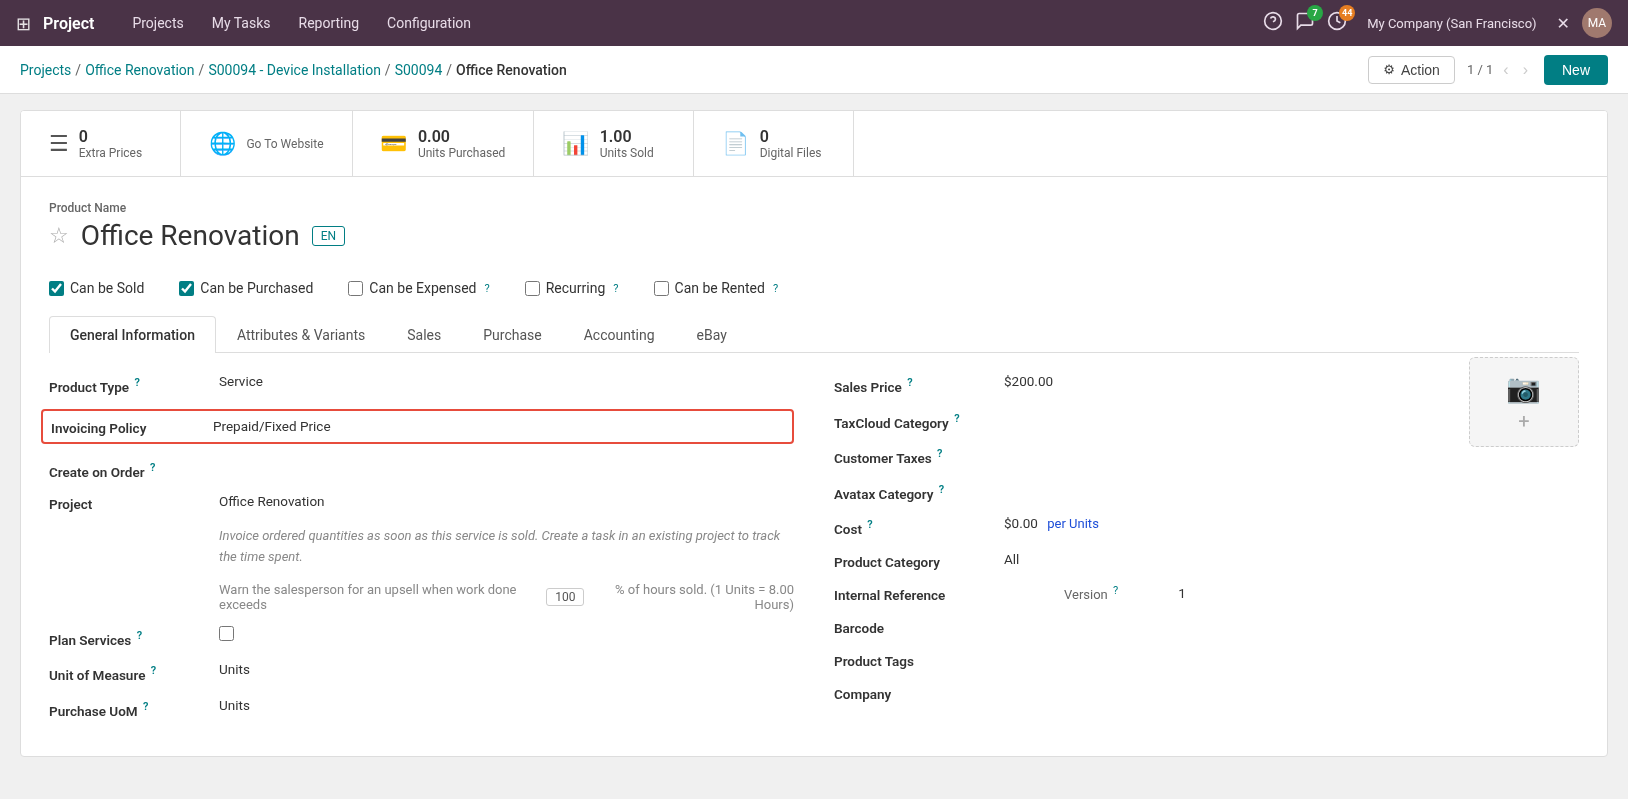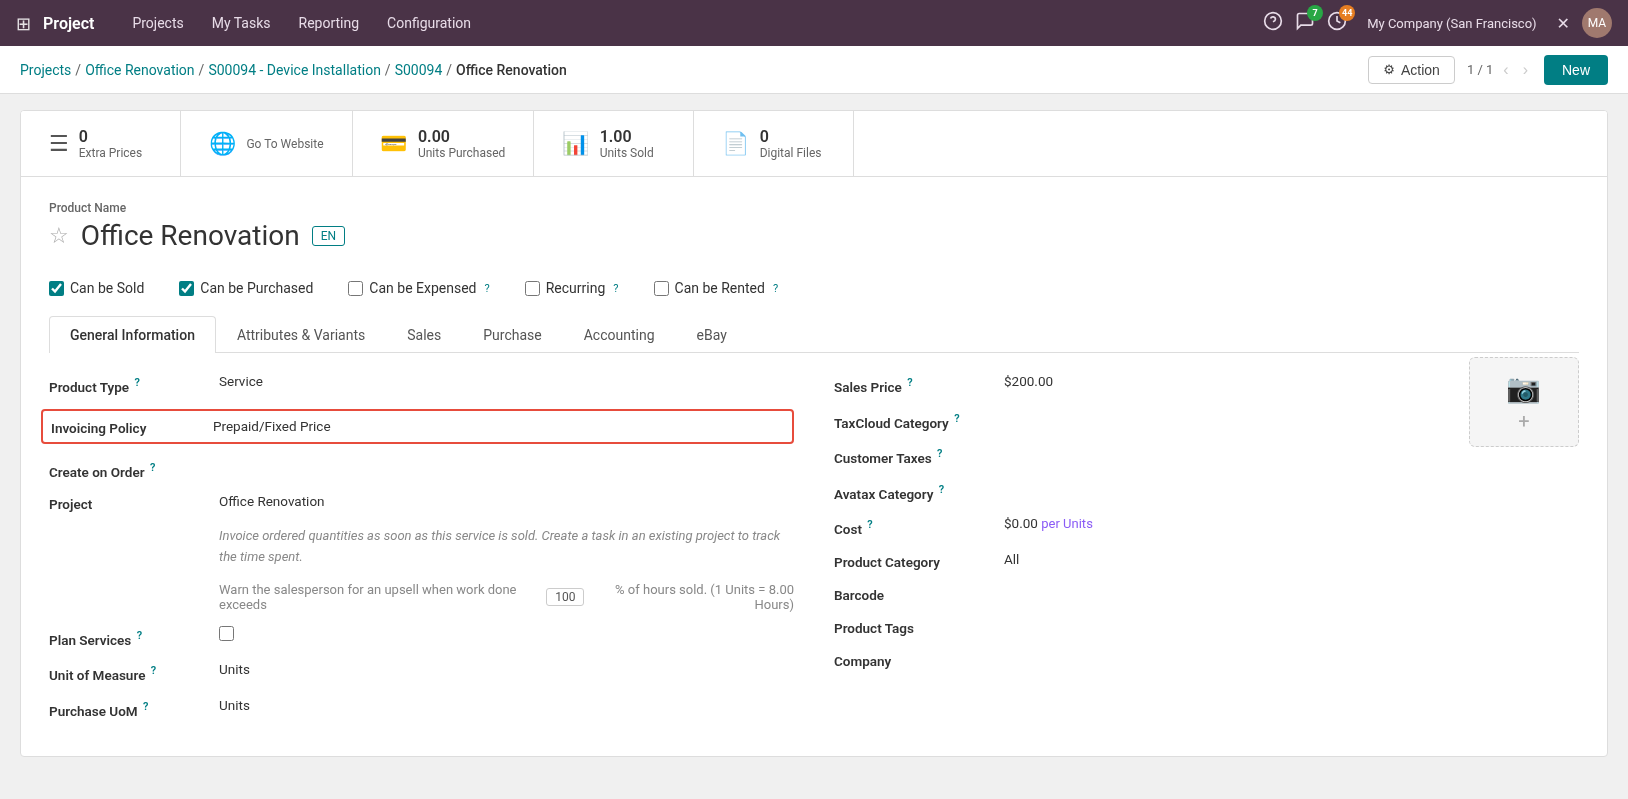--- a/index.html
+++ b/index.html
@@ -142,21 +142,21 @@
     }
     .camera-icon { font-size: 28px; }
 
     .form-row-description { margin-bottom: 14px; padding-left: 170px; }
     .description-text { color: #888; font-style: italic; font-size: 13px; line-height: 1.6; }
     .warn-text { color: #888; font-size: 13px; }
     .warn-percent { color: #888; font-size: 13px; text-align: right; }
 
     .checkbox-small { width: 15px; height: 15px; }
 
-    .per-unit { color: #8b5cf6; font-size: 13px; }
+    .per-unit { color: #1d4ed8; font-size: 13px; margin-left: 6px; }
 
     .product-form-wrapper { position: relative; }
   </style>
 </head>
 <body>
 
 <nav class="top-nav">
   <span class="app-grid">⊞</span>
   <span class="app-name">Project</span>
   <span class="nav-item">Projects</span>
@@ -384,20 +384,28 @@
                 <span>$0.00</span>
                 <span class="per-unit">per Units</span>
               </div>
             </div>
 
             <div class="form-row">
               <div class="form-label">Product Category</div>
               <div class="form-value">All</div>
             </div>
 
+            <div class="form-row">
+              <div class="form-label">Internal Reference</div>
+              <div class="form-value" style="display:flex; align-items:center; gap:60px;">
+                <span></span>
+                <span style="color:#666; font-size:13px;">Version <sup class="help-icon">?</sup></span>
+                <span>1</span>
+              </div>
+            </div>
 
             <div class="form-row">
               <div class="form-label">Barcode</div>
               <div class="form-value"></div>
             </div>
 
             <div class="form-row">
               <div class="form-label">Product Tags</div>
               <div class="form-value"></div>
             </div>

